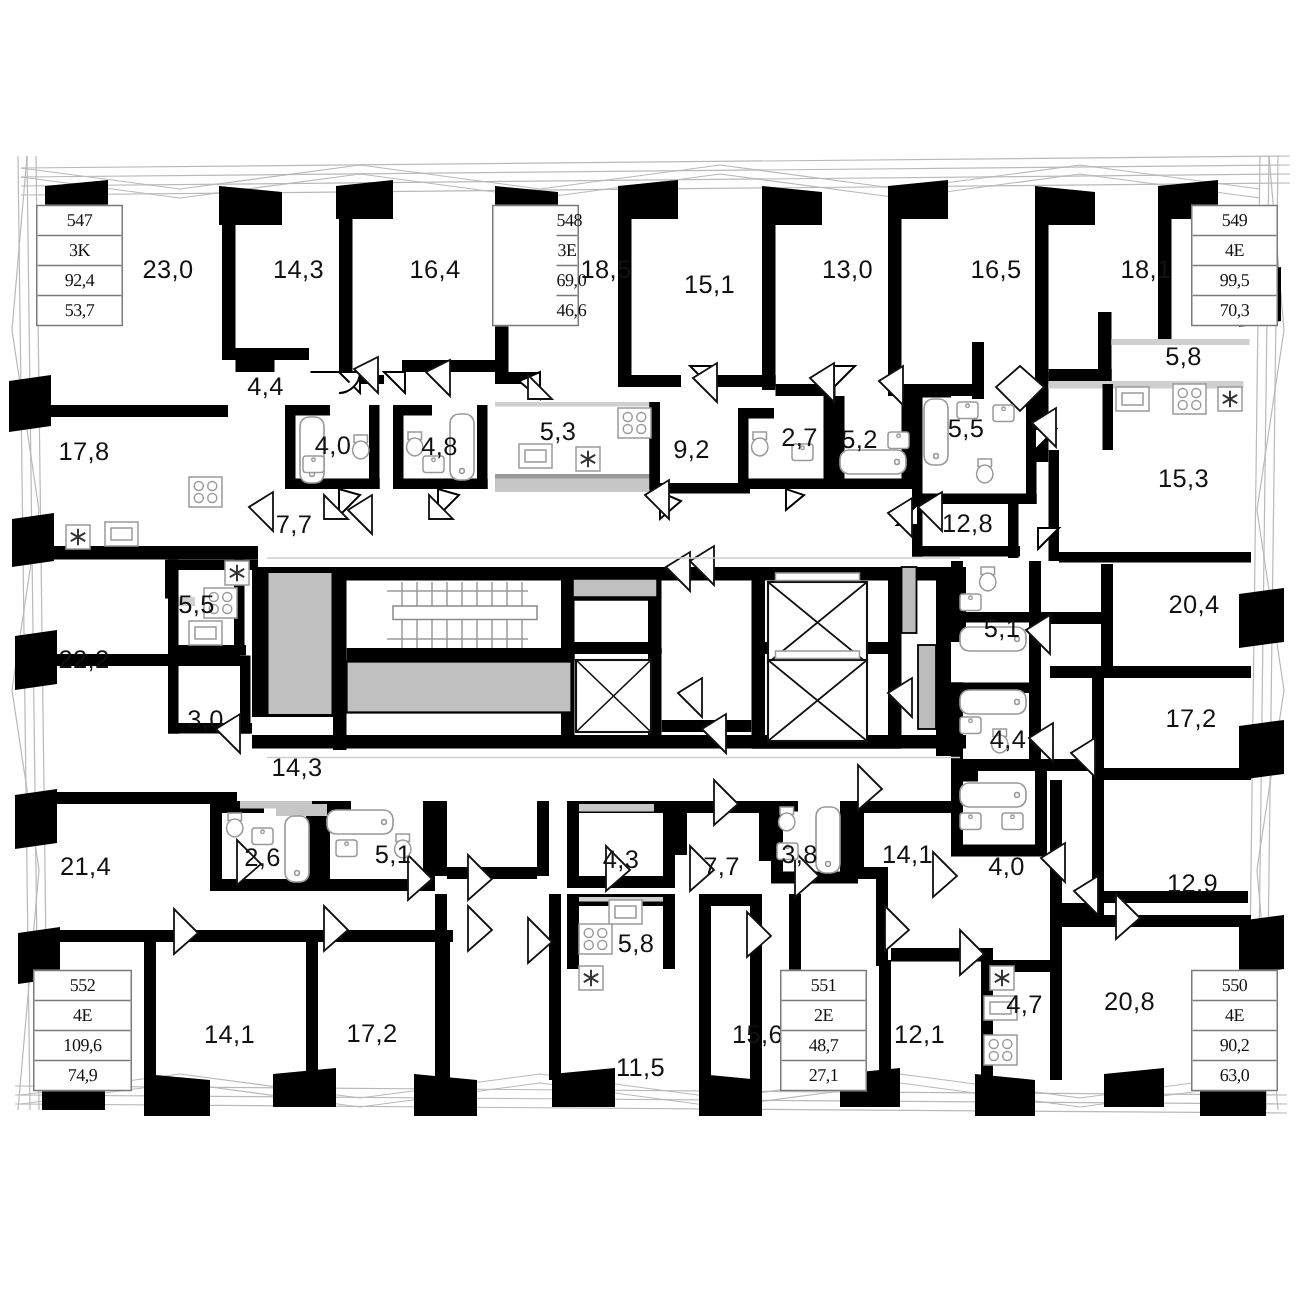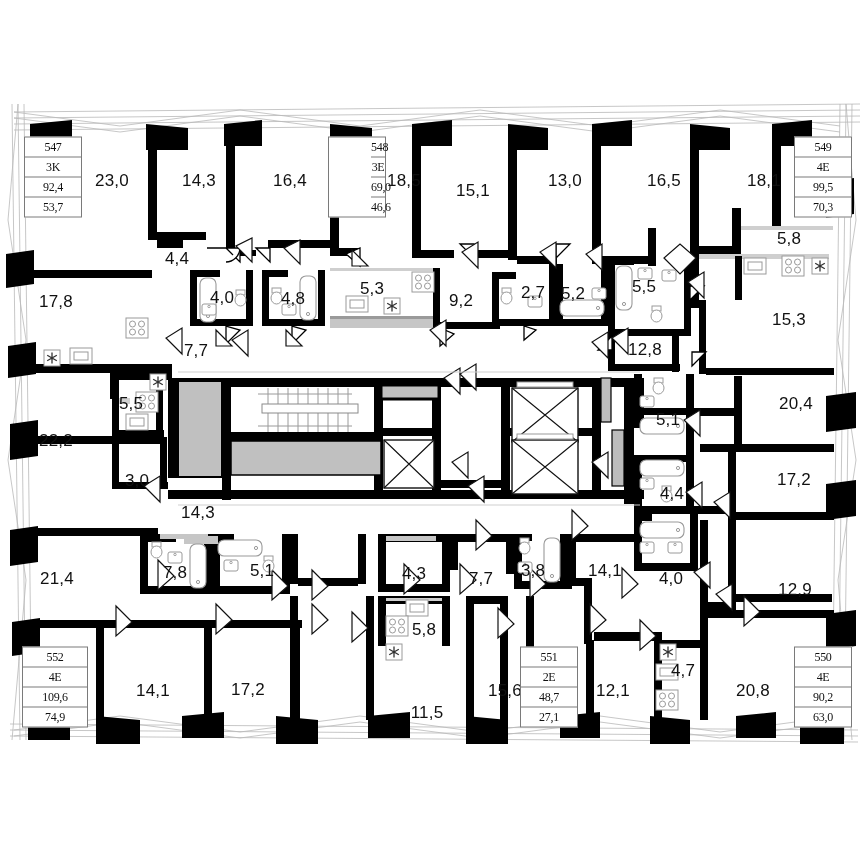--- a/index.html
+++ b/index.html
@@ -552,37 +552,37 @@
       <div class="room-label" style="left: 196px; top: 350px;">7,7</div>
       <div class="room-label" style="left: 645px; top: 349px;">12,8</div>
       <div class="room-label" style="left: 131px; top: 403px;">5,5</div>
       <div class="room-label" style="left: 668px; top: 419px;">5,1</div>
       <div class="room-label" style="left: 796px; top: 403px;">20,4</div>
       <div class="room-label" style="left: 56px; top: 440px;">22,2</div>
       <div class="room-label" style="left: 137px; top: 480px;">3,0</div>
       <div class="room-label" style="left: 672px; top: 493px;">4,4</div>
       <div class="room-label" style="left: 794px; top: 479px;">17,2</div>
       <div class="room-label" style="left: 198px; top: 512px;">14,3</div>
-      <div class="room-label" style="left: 175px; top: 572px;">7,8</div>
+      <div class="room-label" style="left: 175px; top: 572px;">2,6</div>
       <div class="room-label" style="left: 262px; top: 570px;">5,1</div>
       <div class="room-label" style="left: 414px; top: 573px; text-align: center;">4,3</div>
       <div class="room-label" style="left: 481px; top: 578px;">7,7</div>
       <div class="room-label" style="left: 533px; top: 570px;">3,8</div>
       <div class="room-label" style="left: 605px; top: 570px;">14,1</div>
       <div class="room-label" style="left: 671px; top: 578px;">4,0</div>
       <div class="room-label" style="left: 57px; top: 578px;">21,4</div>
       <div class="room-label" style="left: 795px; top: 589px;">12,9</div>
       <div class="room-label" style="left: 424px; top: 629px;">5,8</div>
       <div class="room-label" style="left: 683px; top: 670px; text-align: center;">4,7</div>
       <div class="room-label" style="left: 153px; top: 690px;">14,1</div>
       <div class="room-label" style="left: 248px; top: 689px;">17,2</div>
       <div class="room-label" style="left: 427px; top: 712px;">11,5</div>
       <div class="room-label" style="left: 505px; top: 690px;">15,6</div>
       <div class="room-label" style="left: 613px; top: 690px;">12,1</div>
-      <div class="room-label" style="left: 753px; top: 690px;">20,8</div>
+      <div class="room-label" style="left: 753px; top: 668px;">20,8</div>
     </div>
   <div id="apt-boxes">
       <div class="apt-box" style="left: 53px; top: 177px;">
         <div>547</div>
         <div>3K</div>
         <div>92,4</div>
         <div>53,7</div>
       </div>
       <div class="apt-box" style="left: 357px; top: 177px; padding-left: 42px;">
         <div>548</div>

